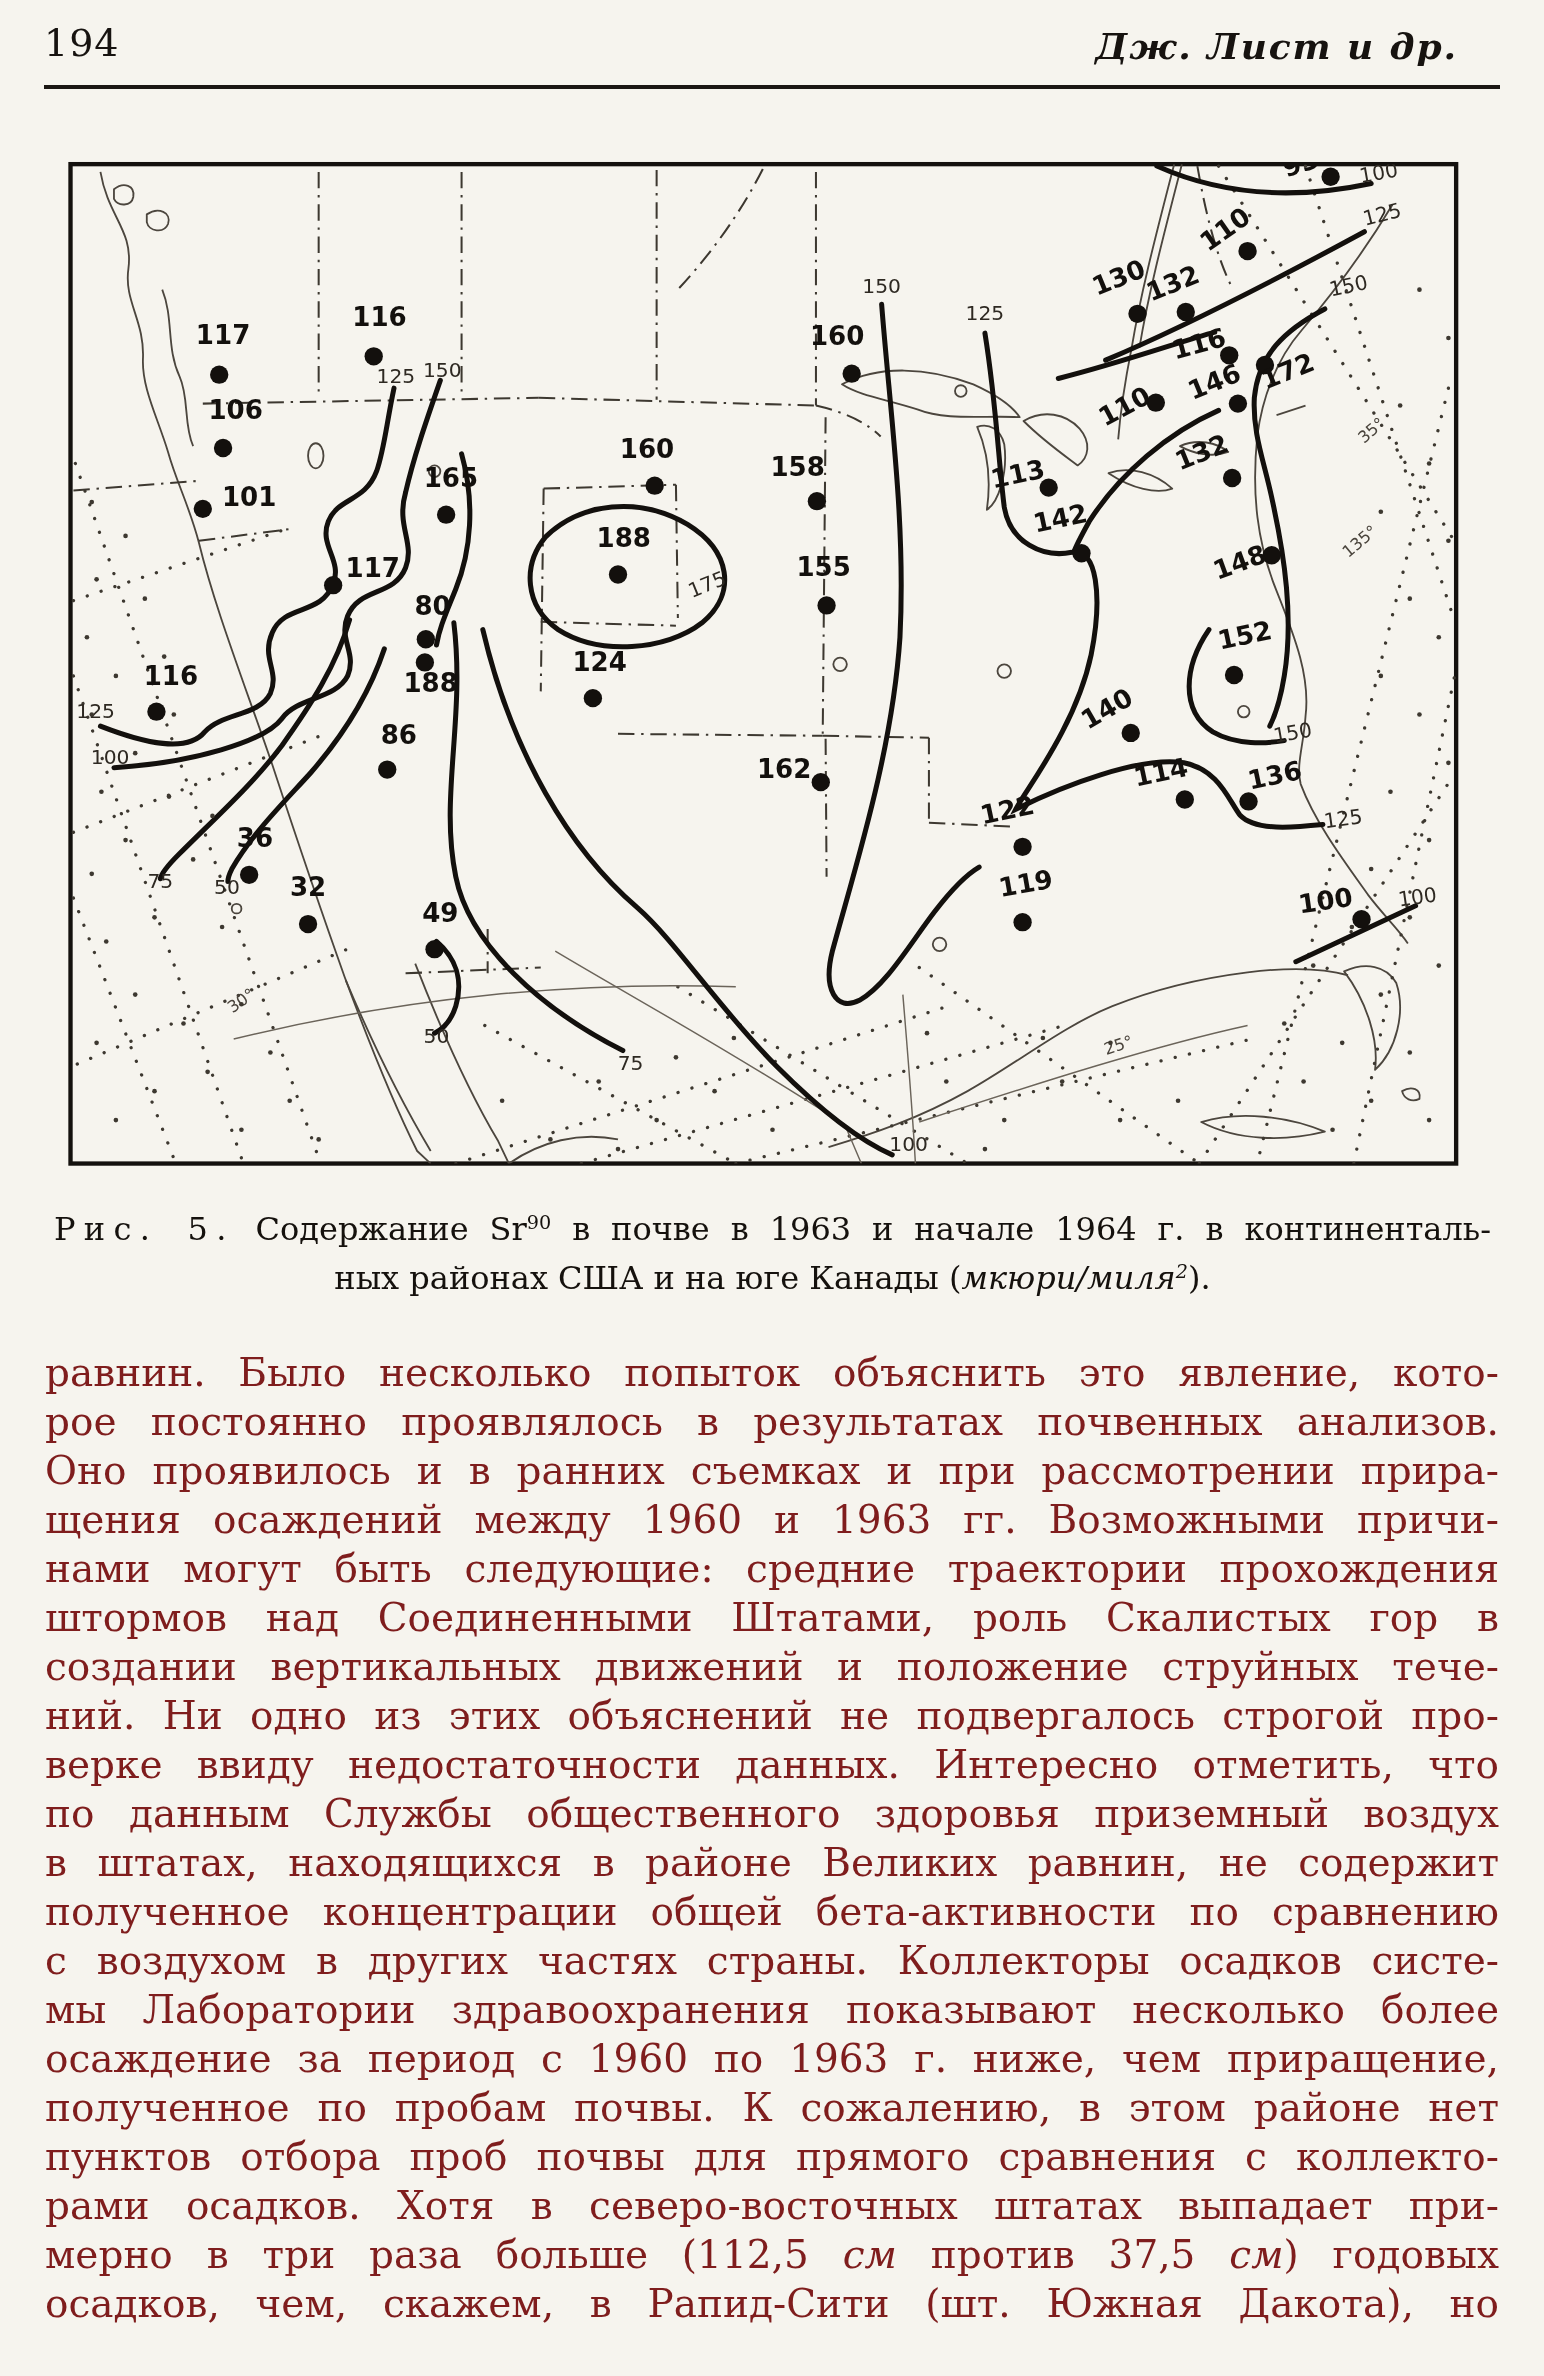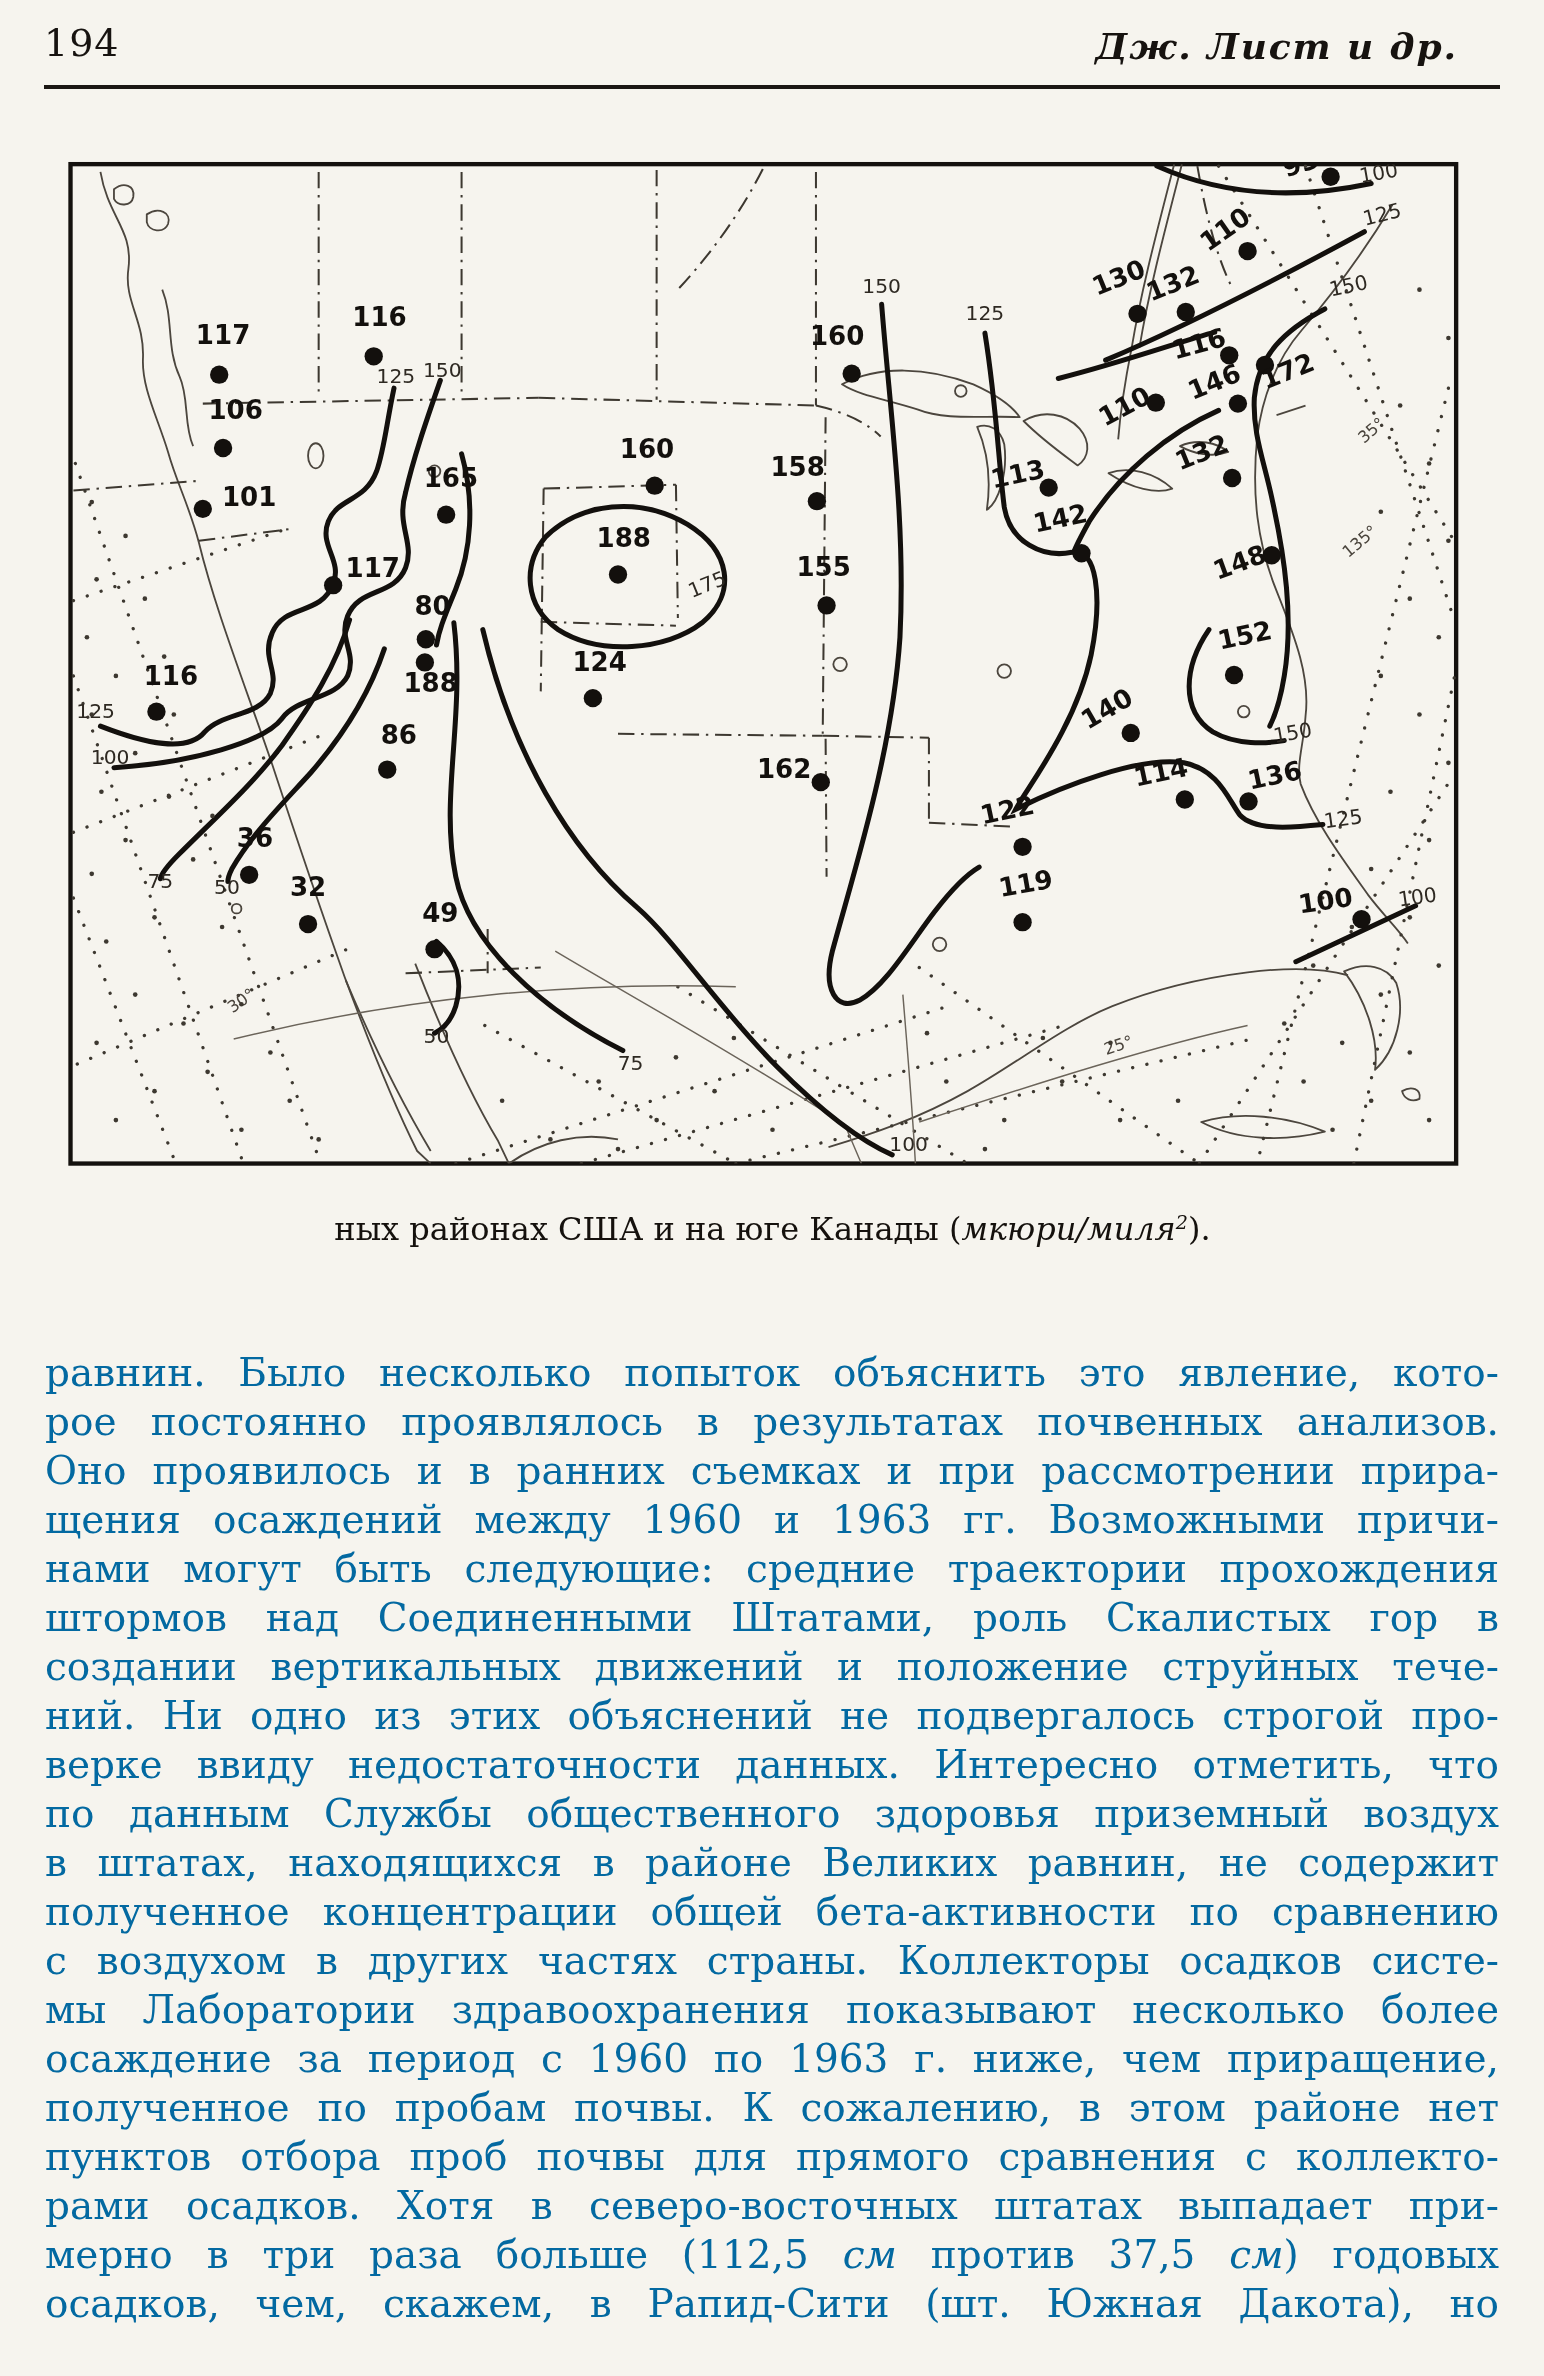--- a/index.html
+++ b/index.html
@@ -12,21 +12,21 @@
   .hdr-title{position:absolute;left:48px;top:25px;width:1410px;text-align:right;
     font-size:36px;font-style:italic;font-weight:700;letter-spacing:1.9px}
   .hdr-rule{position:absolute;left:44px;top:85px;width:1456px;height:3.9px;background:#1b1713}
   .map-wrap{position:absolute;left:0;top:0;width:1545px;height:1207px}
   .caption{position:absolute;left:54px;top:1207px;width:1437px;font-size:32px;line-height:45px;color:#15110d}
   .caption .l1{text-align:justify;text-align-last:justify}
   .caption .l2{text-align:center}
   .sp{letter-spacing:0.26em}
   .it{font-style:italic}
   sup{font-size:0.6em;position:relative;top:-0.55em;vertical-align:baseline}
-  .body-text{position:absolute;left:45px;top:1348px;width:1454px;font-size:39px;color:#0369a1}
+  .body-text{position:absolute;left:45px;top:1348px;width:1454px;font-size:39px;color:#7f1d1d}
   .bline{height:49px;line-height:49px;text-align:justify;text-align-last:justify;overflow:visible}
   
   .frame{fill:none;stroke:#14110e;stroke-width:4.5}
   .contour{fill:none;stroke:#13100d;stroke-width:5.2;stroke-linecap:round}
   .coast{fill:none;stroke:#4c463e;stroke-width:1.9;stroke-linejoin:round}
   .thin{fill:none;stroke:#6b645a;stroke-width:1.5}
   .dashdot{fill:none;stroke:#3d3830;stroke-width:2.1;stroke-dasharray:17 7 2.5 7}
   .gdots{fill:none;stroke:#3d3830;stroke-width:3.4;stroke-dasharray:0.1 15;stroke-linecap:round}
   .stn{font:700 27px "DejaVu Sans", "Liberation Sans", sans-serif;fill:#13100d}
   .iso{font:400 21px "DejaVu Sans", "Liberation Sans", sans-serif;fill:#2e2922}
@@ -317,20 +317,21 @@
           <circle cx="1220" cy="1140" r="2.4" fill="#3d3830"></circle>
           <circle cx="960" cy="1070" r="2.4" fill="#3d3830"></circle>
           <circle cx="1080" cy="1075" r="2.4" fill="#3d3830"></circle>
           <circle cx="1150" cy="1080" r="2.4" fill="#3d3830"></circle>
         </g>
   </g>
 </svg>
 </div>
 
 <div class="caption">
+  <div class="l1"><span class="sp">Рис. 5.</span><span> Содержание Sr</span><sup>90</sup><span> в почве в 1963 и начале 1964 г. в континенталь-</span></div>
   <div class="l2"><span>ных районах США и на юге Канады (</span><span class="it">мкюри/миля</span><sup class="it">2</sup><span>).</span></div>
 </div>
 
 <div class="body-text">
     <div class="bline"><span>равнин. Было несколько попыток объяснить это явление, кото-</span></div>
     <div class="bline"><span>рое постоянно проявлялось в результатах почвенных анализов.</span></div>
     <div class="bline"><span>Оно проявилось и в ранних съемках и при рассмотрении прира-</span></div>
     <div class="bline"><span>щения осаждений между 1960 и 1963 гг. Возможными причи-</span></div>
     <div class="bline"><span>нами могут быть следующие: средние траектории прохождения</span></div>
     <div class="bline"><span>штормов над Соединенными Штатами, роль Скалистых гор в</span></div>

